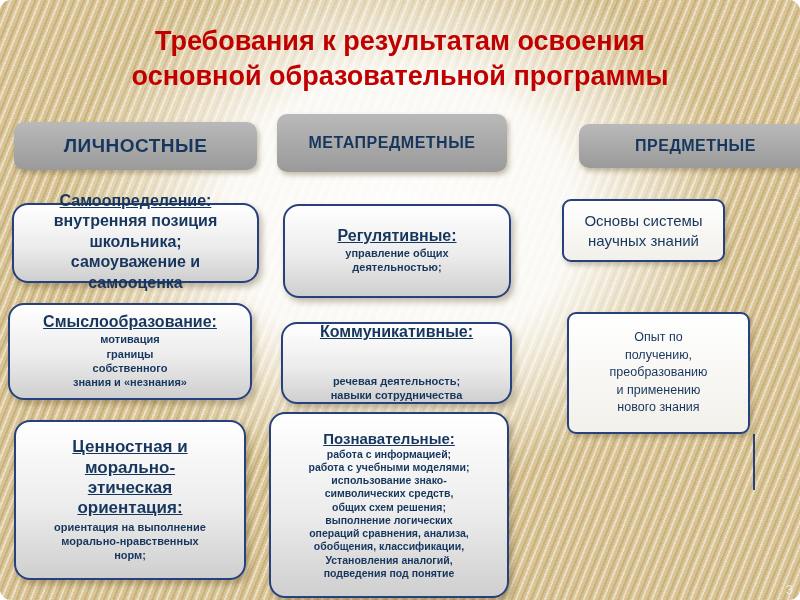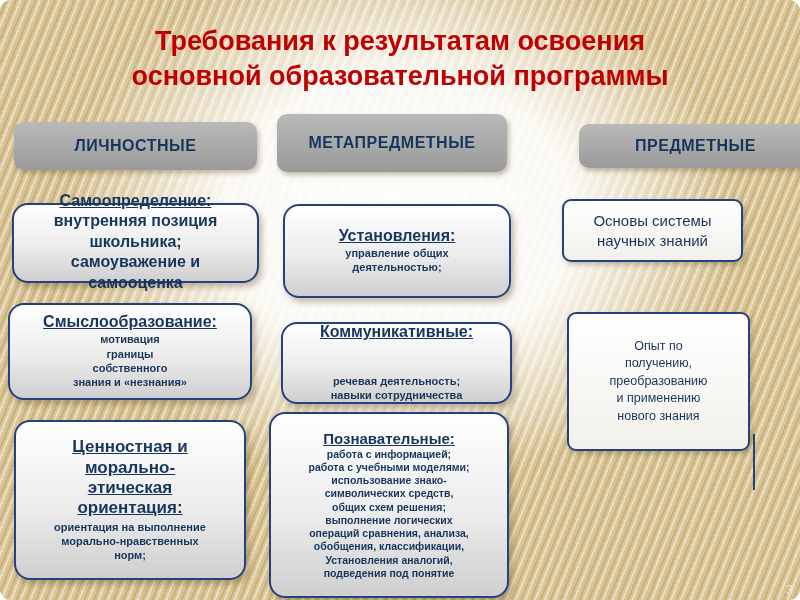--- a/index.html
+++ b/index.html
@@ -48,21 +48,21 @@
 </style>
 </head>
 <body>
 
 <div class="slide">
   <div class="glow"></div>
 
   <div class="title">Требования к результатам освоения
 основной образовательной программы</div>
 
-  <div class="hdr" style="left:14px;top:122px;width:243px;height:48px;font-size:16px;">ЛИЧНОСТНЫЕ</div>
+  <div class="hdr" style="left:14px;top:122px;width:243px;height:48px;font-size:19px;">ЛИЧНОСТНЫЕ</div>
   <div class="hdr" style="left:277px;top:114px;width:230px;height:58px;font-size:16px;">МЕТАПРЕДМЕТНЫЕ</div>
   <div class="hdr" style="left:543px;top:124px;width:233px;height:44px;font-size:16px;margin-left:36px;">ПРЕДМЕТНЫЕ</div>
 
   <div class="box" style="left:12px;top:203px;width:247px;height:80px;">
     <div class="heading" style="font-size:16px;">Самоопределение:</div>
     <div class="body" style="font-size:16px;line-height:1.3;">внутренняя позиция
 школьника;
 самоуважение и самооценка</div>
   </div>
 
@@ -78,21 +78,21 @@
     <div class="heading" style="font-size:17px;text-align:center;">Ценностная и
 морально-
 этическая
 ориентация:</div>
     <div class="body" style="font-size:11px;line-height:1.3;margin-top:2px;">ориентация на выполнение
 морально-нравственных
 норм;</div>
   </div>
 
   <div class="box" style="left:283px;top:204px;width:228px;height:94px;">
-    <div class="heading" style="font-size:16px;">Установления:</div>
+    <div class="heading" style="font-size:16px;">Регулятивные:</div>
     <div class="body" style="font-size:11px;line-height:1.3;">управление общих
 деятельностью;</div>
   </div>
 
   <div class="box" style="left:281px;top:322px;width:231px;height:82px;gap:32px;">
     <div class="heading" style="font-size:16px;">Коммуникативные:</div>
     <div class="body" style="font-size:11px;line-height:1.3;">речевая деятельность;
 навыки сотрудничества</div>
   </div>
 
@@ -103,24 +103,24 @@
 использование знако-
 символических средств,
 общих схем решения;
 выполнение логических
 операций сравнения, анализа,
 обобщения, классификации,
 Установления аналогий,
 подведения под понятие</div>
   </div>
 
-  <div class="rbox" style="left:562px;top:199px;width:181px;height:63px;font-size:15px;line-height:1.3;">Основы системы
+  <div class="rbox" style="left:562px;top:199px;width:163px;height:63px;font-size:15px;line-height:1.3;">Основы системы
 научных знаний</div>
 
-  <div class="rbox" style="left:567px;top:312px;width:183px;height:139px;font-size:12.5px;line-height:1.4;">Опыт по
+  <div class="rbox" style="left:567px;top:312px;width:183px;height:122px;font-size:12.5px;line-height:1.4;">Опыт по
 получению,
 преобразованию
 и применению
 нового знания</div>
 
   <div class="connector" style="left:753px;top:434px;width:2px;height:56px;"></div>
 
 
   <div class="page-num">3</div>
 </div>

